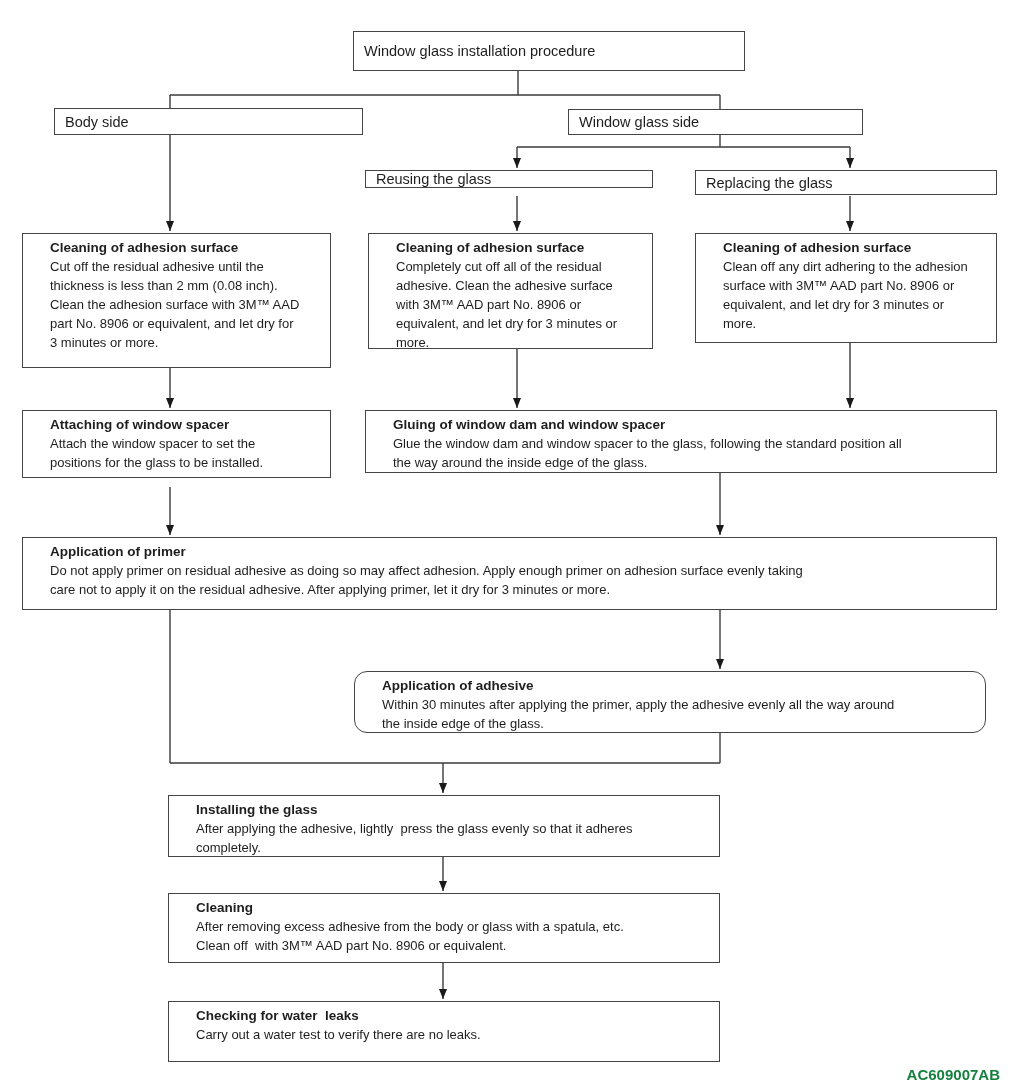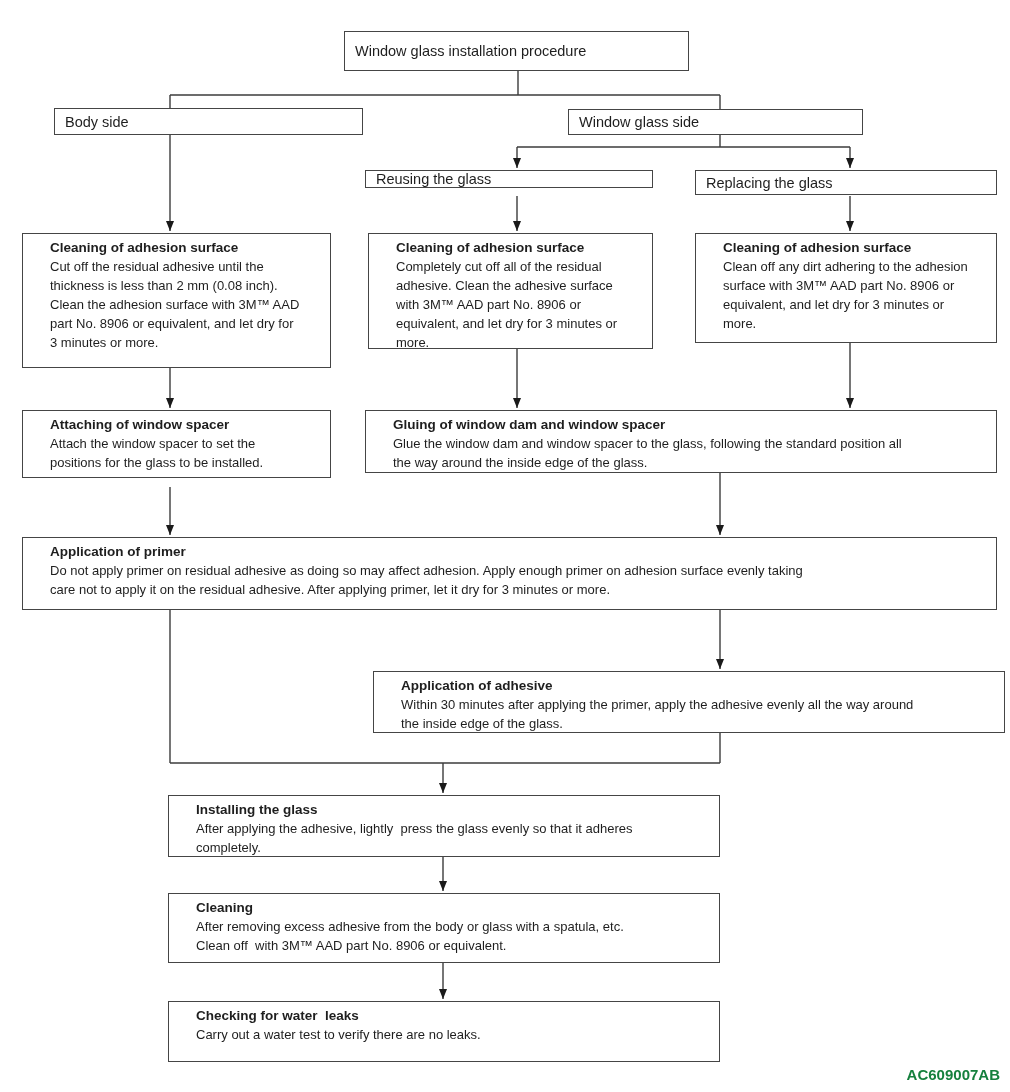--- a/index.html
+++ b/index.html
@@ -43,21 +43,21 @@
     <line class="wire" x1="517" y1="345" x2="517" y2="408" marker-end="url(#arr)"></line>
     <line class="wire" x1="850" y1="343" x2="850" y2="408" marker-end="url(#arr)"></line>
     <line class="wire" x1="170" y1="487" x2="170" y2="535" marker-end="url(#arr)"></line>
     <line class="wire" x1="720" y1="470" x2="720" y2="535" marker-end="url(#arr)"></line>
     <line class="wire" x1="720" y1="610" x2="720" y2="669" marker-end="url(#arr)"></line>
     <line class="wire" x1="443" y1="763" x2="443" y2="793" marker-end="url(#arr)"></line>
     <line class="wire" x1="443" y1="856" x2="443" y2="891" marker-end="url(#arr)"></line>
     <line class="wire" x1="443" y1="963" x2="443" y2="999" marker-end="url(#arr)"></line>
   </svg>
 
-  <div class="node label" style="left:344px;top:31px;width:345px;height:40px;">
+  <div class="node label" style="left:353px;top:31px;width:392px;height:40px;">
     <span>Window glass installation procedure</span>
   </div>
   <div class="node label" style="left:22px;top:108px;width:309px;height:27px;margin-left:32px;">
     <span>Body side</span>
   </div>
   <div class="node label" style="left:568px;top:109px;width:295px;height:26px;">
     <span>Window glass side</span>
   </div>
   <div class="node label" style="left:365px;top:170px;width:288px;height:18px;">
     <span>Reusing the glass</span>
@@ -97,21 +97,21 @@
   <div class="node content" style="left:365px;top:410px;width:632px;height:63px;">
     <div class="t">Gluing of window dam and window spacer</div>
     <div class="b">Glue the window dam and window spacer to the glass, following the standard position all
 the way around the inside edge of the glass.</div>
   </div>
   <div class="node content" style="left:22px;top:537px;width:975px;height:73px;">
     <div class="t">Application of primer</div>
     <div class="b">Do not apply primer on residual adhesive as doing so may affect adhesion. Apply enough primer on adhesion surface evenly taking
 care not to apply it on the residual adhesive. After applying primer, let it dry for 3 minutes or more.</div>
   </div>
-  <div class="node content" style="left:373px;top:671px;width:632px;height:62px;">
+  <div class="node content" style="left:354px;top:671px;width:632px;height:62px;border-radius:13px;">
     <div class="t">Application of adhesive</div>
     <div class="b">Within 30 minutes after applying the primer, apply the adhesive evenly all the way around
 the inside edge of the glass.</div>
   </div>
   <div class="node content" style="left:168px;top:795px;width:552px;height:62px;">
     <div class="t">Installing the glass</div>
     <div class="b">After applying the adhesive, lightly  press the glass evenly so that it adheres
 completely.</div>
   </div>
   <div class="node content" style="left:168px;top:893px;width:552px;height:70px;">

